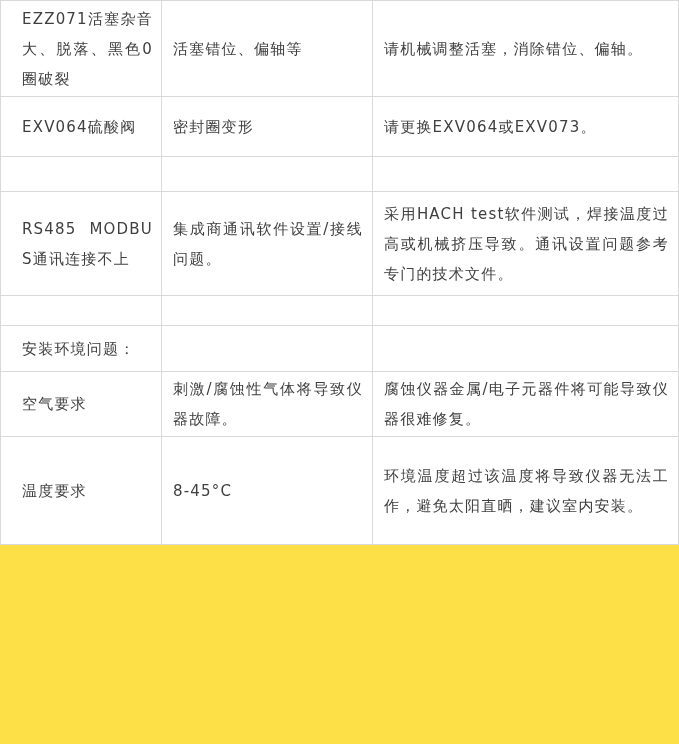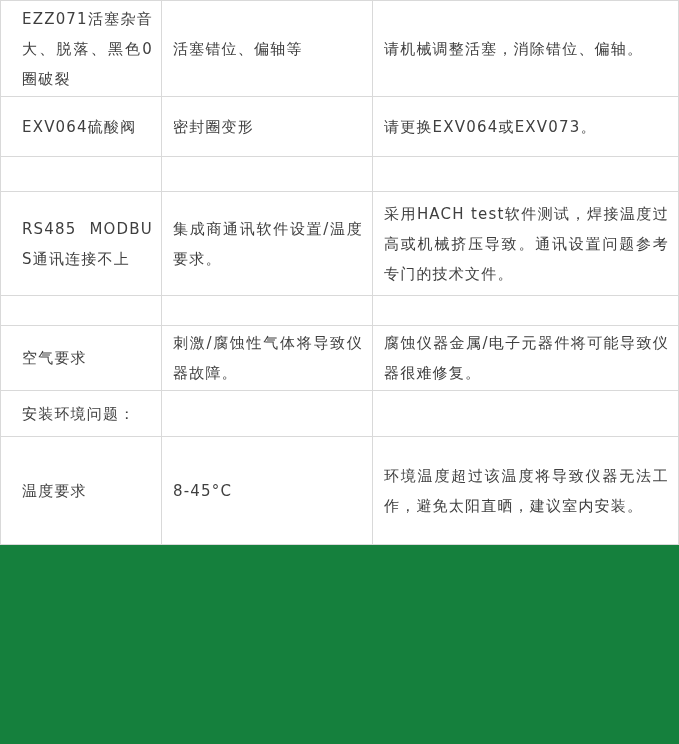--- a/index.html
+++ b/index.html
@@ -4,21 +4,21 @@
 <style>
   html, body {
     margin: 0;
     padding: 0;
     background: #ffffff;
     width: 679px;
   }
   .doc-wrap {
     width: 679px;
     height: 744px;
-    background: #15803d;
+    background: #fde047;
     overflow: hidden;
   }
   table.trouble-table {
     border-collapse: collapse;
     table-layout: fixed;
     width: 678px;
     margin: 0;
   }
   table.trouble-table td {
     border: 1px solid #d9d9d9;
@@ -60,37 +60,37 @@
         <td class="c2">密封圈变形</td>
         <td class="c3">请更换EXV064或EXV073。</td>
       </tr>
       <tr style="height:35px">
         <td class="c1"></td>
         <td class="c2"></td>
         <td class="c3"></td>
       </tr>
       <tr style="height:104px">
         <td class="c1">RS485 MODBUS通讯连接不上</td>
-        <td class="c2">集成商通讯软件设置/温度要求。</td>
+        <td class="c2">集成商通讯软件设置/接线问题。</td>
         <td class="c3">采用HACH test软件测试，焊接温度过高或机械挤压导致。通讯设置问题参考专门的技术文件。</td>
       </tr>
       <tr style="height:30px">
         <td class="c1"></td>
         <td class="c2"></td>
         <td class="c3"></td>
       </tr>
+      <tr style="height:46px">
+        <td class="c1">安装环境问题：</td>
+        <td class="c2"></td>
+        <td class="c3"></td>
+      </tr>
       <tr style="height:64px">
         <td class="c1">空气要求</td>
         <td class="c2">刺激/腐蚀性气体将导致仪器故障。</td>
         <td class="c3">腐蚀仪器金属/电子元器件将可能导致仪器很难修复。</td>
-      </tr>
-      <tr style="height:46px">
-        <td class="c1">安装环境问题：</td>
-        <td class="c2"></td>
-        <td class="c3"></td>
       </tr>
       <tr style="height:108px">
         <td class="c1">温度要求</td>
         <td class="c2">8-45°C</td>
         <td class="c3">环境温度超过该温度将导致仪器无法工作，避免太阳直晒，建议室内安装。</td>
       </tr>
     </tbody>
   </table>
 </div>
 

